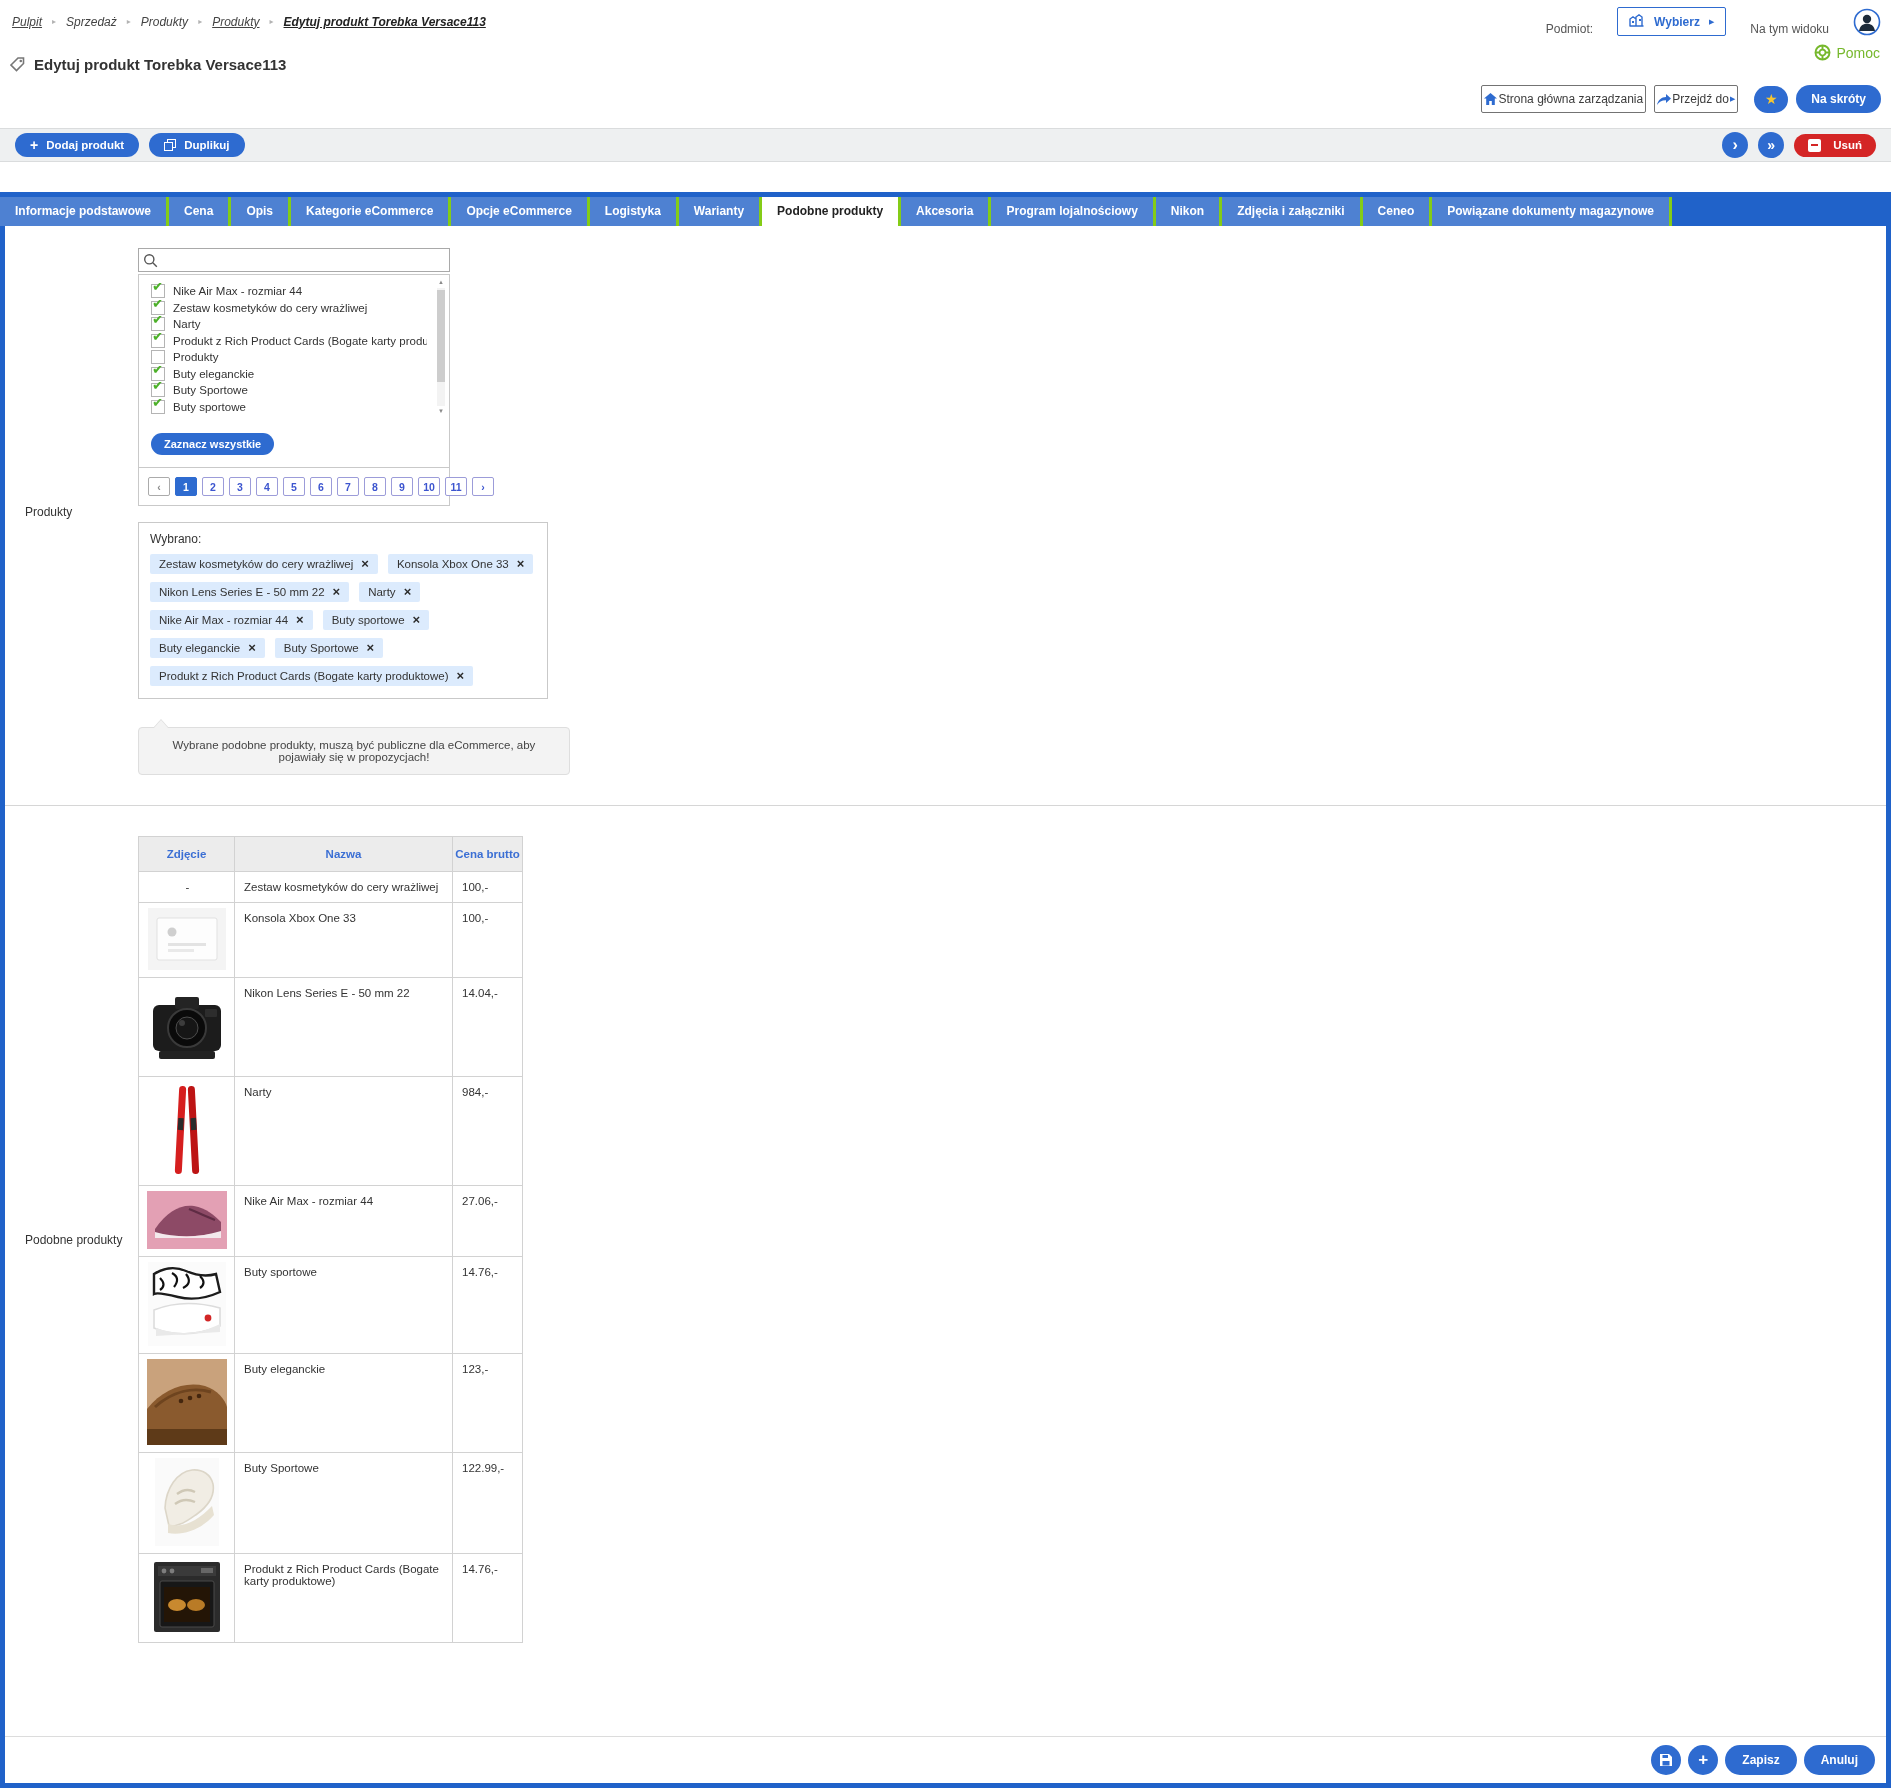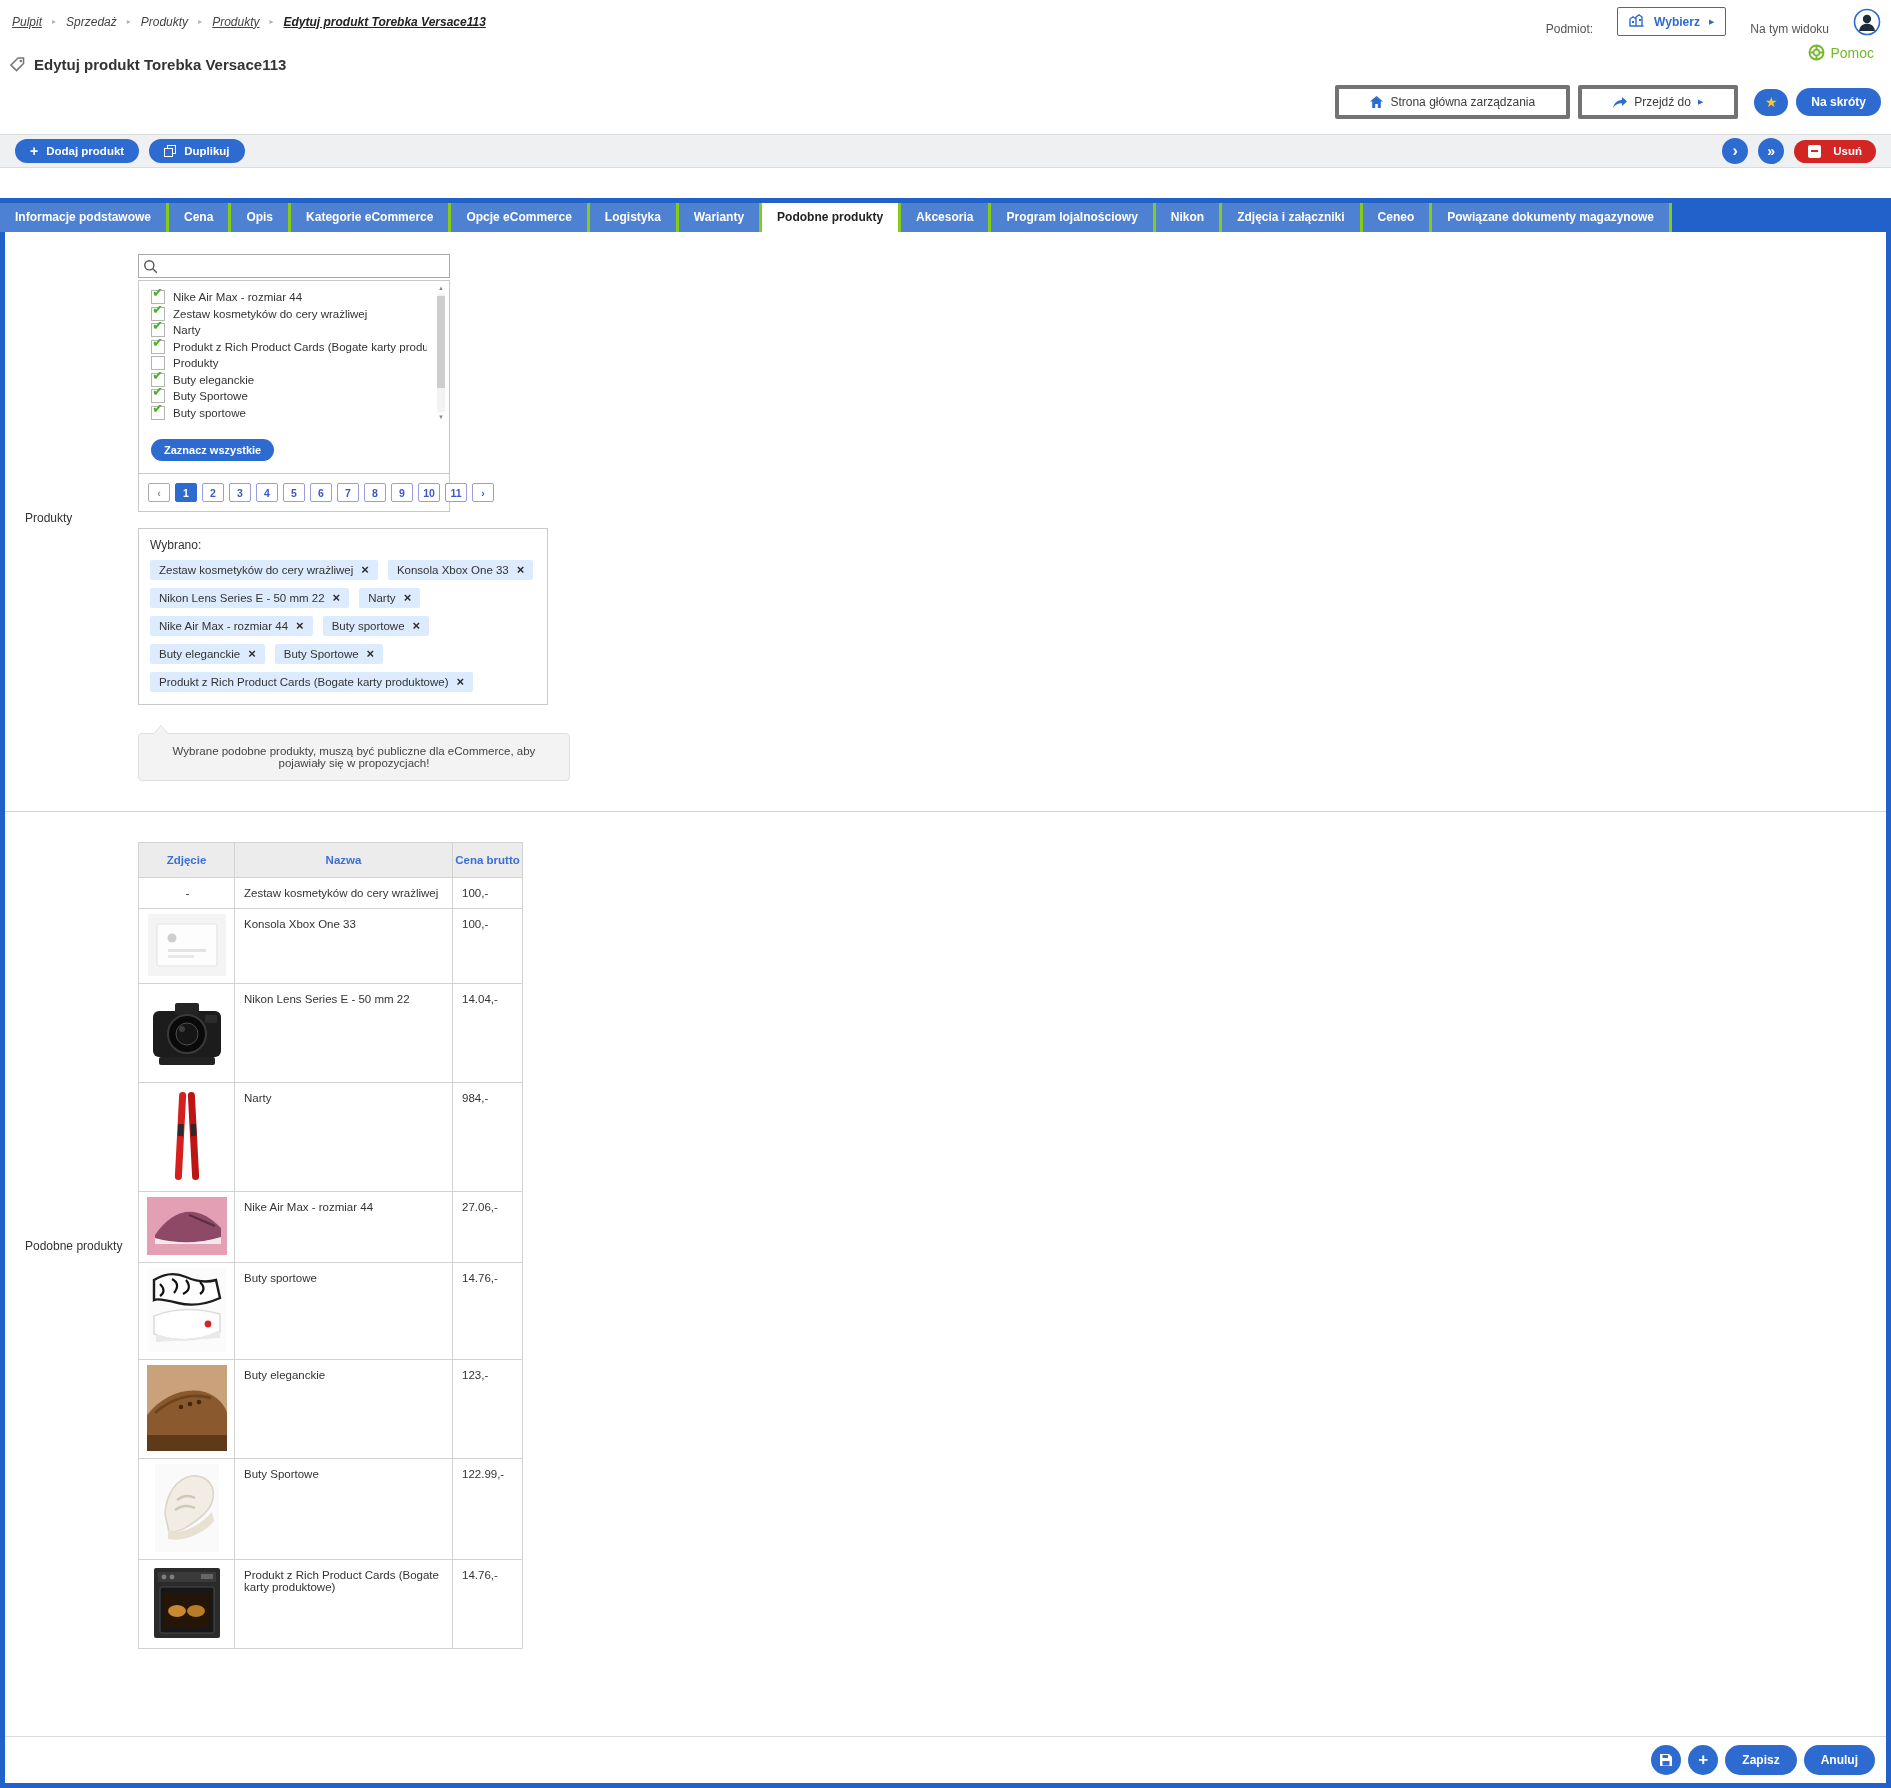--- a/index.html
+++ b/index.html
@@ -15,25 +15,25 @@
   .crumb.b .lbl{font-weight:bold;color:#222;}
   .crumb .sep{color:#b3b3b3;font-size:8px;margin:0 8px;}
   .crumb:last-child .sep{display:none;}
   .topbar-right{display:flex;align-items:flex-end;gap:24px;color:#555;}
   .btn-wybierz{display:flex;align-items:center;gap:9px;border:1px solid #2e6bd0;color:#2e6bd0;background:#fff;font-size:12px;font-weight:bold;padding:5px 11px;border-radius:2px;cursor:pointer;}
   .caret{font-size:7px;color:#2e6bd0;}
 
   
   .title-row{display:flex;align-items:center;gap:9px;padding:20px 10px 0 10px;}
   .title{font-size:15px;font-weight:bold;color:#333;}
-  .pomoc{position:absolute;right:17px;top:44px;display:flex;align-items:center;gap:5px;color:#76b82c;font-size:14px;cursor:pointer;}
+  .pomoc{position:absolute;right:11px;top:44px;display:flex;align-items:center;gap:5px;color:#76b82c;font-size:14px;cursor:pointer;}
 
   
   .quickbar{display:flex;justify-content:flex-end;align-items:center;gap:8px;padding:12px 10px 0 0;}
-  .btn-outline{display:flex;align-items:center;gap:7px;border:4px solid #737373;background:#fff;color:#3c3c3c;font-size:12px;padding:6px 31px;border-radius:2px;cursor:pointer;}
+  .btn-outline{display:flex;align-items:center;gap:1px;border:1px solid #737373;background:#fff;color:#3c3c3c;font-size:12px;padding:6px 2px;border-radius:2px;cursor:pointer;}
   .star-btn{width:34px;height:27px;border-radius:14px;background:#2e6bd0;color:#f6c631;display:flex;align-items:center;justify-content:center;font-size:14px;margin-left:8px;cursor:pointer;}
   .btn-shortcut{background:#2e6bd0;color:#fff;font-size:12px;font-weight:bold;padding:7px 15px;border-radius:14px;cursor:pointer;}
 
   
   .toolbar{margin-top:15px;background:#eef0f1;border-top:1px solid #dadcdd;border-bottom:1px solid #dadcdd;height:32px;display:flex;align-items:center;justify-content:space-between;padding:0 15px;}
   .tb-left,.tb-right{display:flex;align-items:center;gap:10px;}
   .btn-blue{background:#2e6bd0;color:#fff;font-size:11.5px;font-weight:bold;border-radius:13px;padding:6px 15px;display:flex;align-items:center;gap:8px;cursor:pointer;border:none;}
   .plus-glyph{font-size:14px;font-weight:bold;line-height:10px;}
   .btn-circle{width:26px;height:26px;border-radius:50%;background:#2e6bd0;color:#fff;display:flex;align-items:center;justify-content:center;font-weight:bold;cursor:pointer;}
   .btn-red{background:#d42525;color:#fff;font-size:11.5px;font-weight:bold;border-radius:13px;padding:5px 14px;display:flex;align-items:center;gap:12px;cursor:pointer;}

